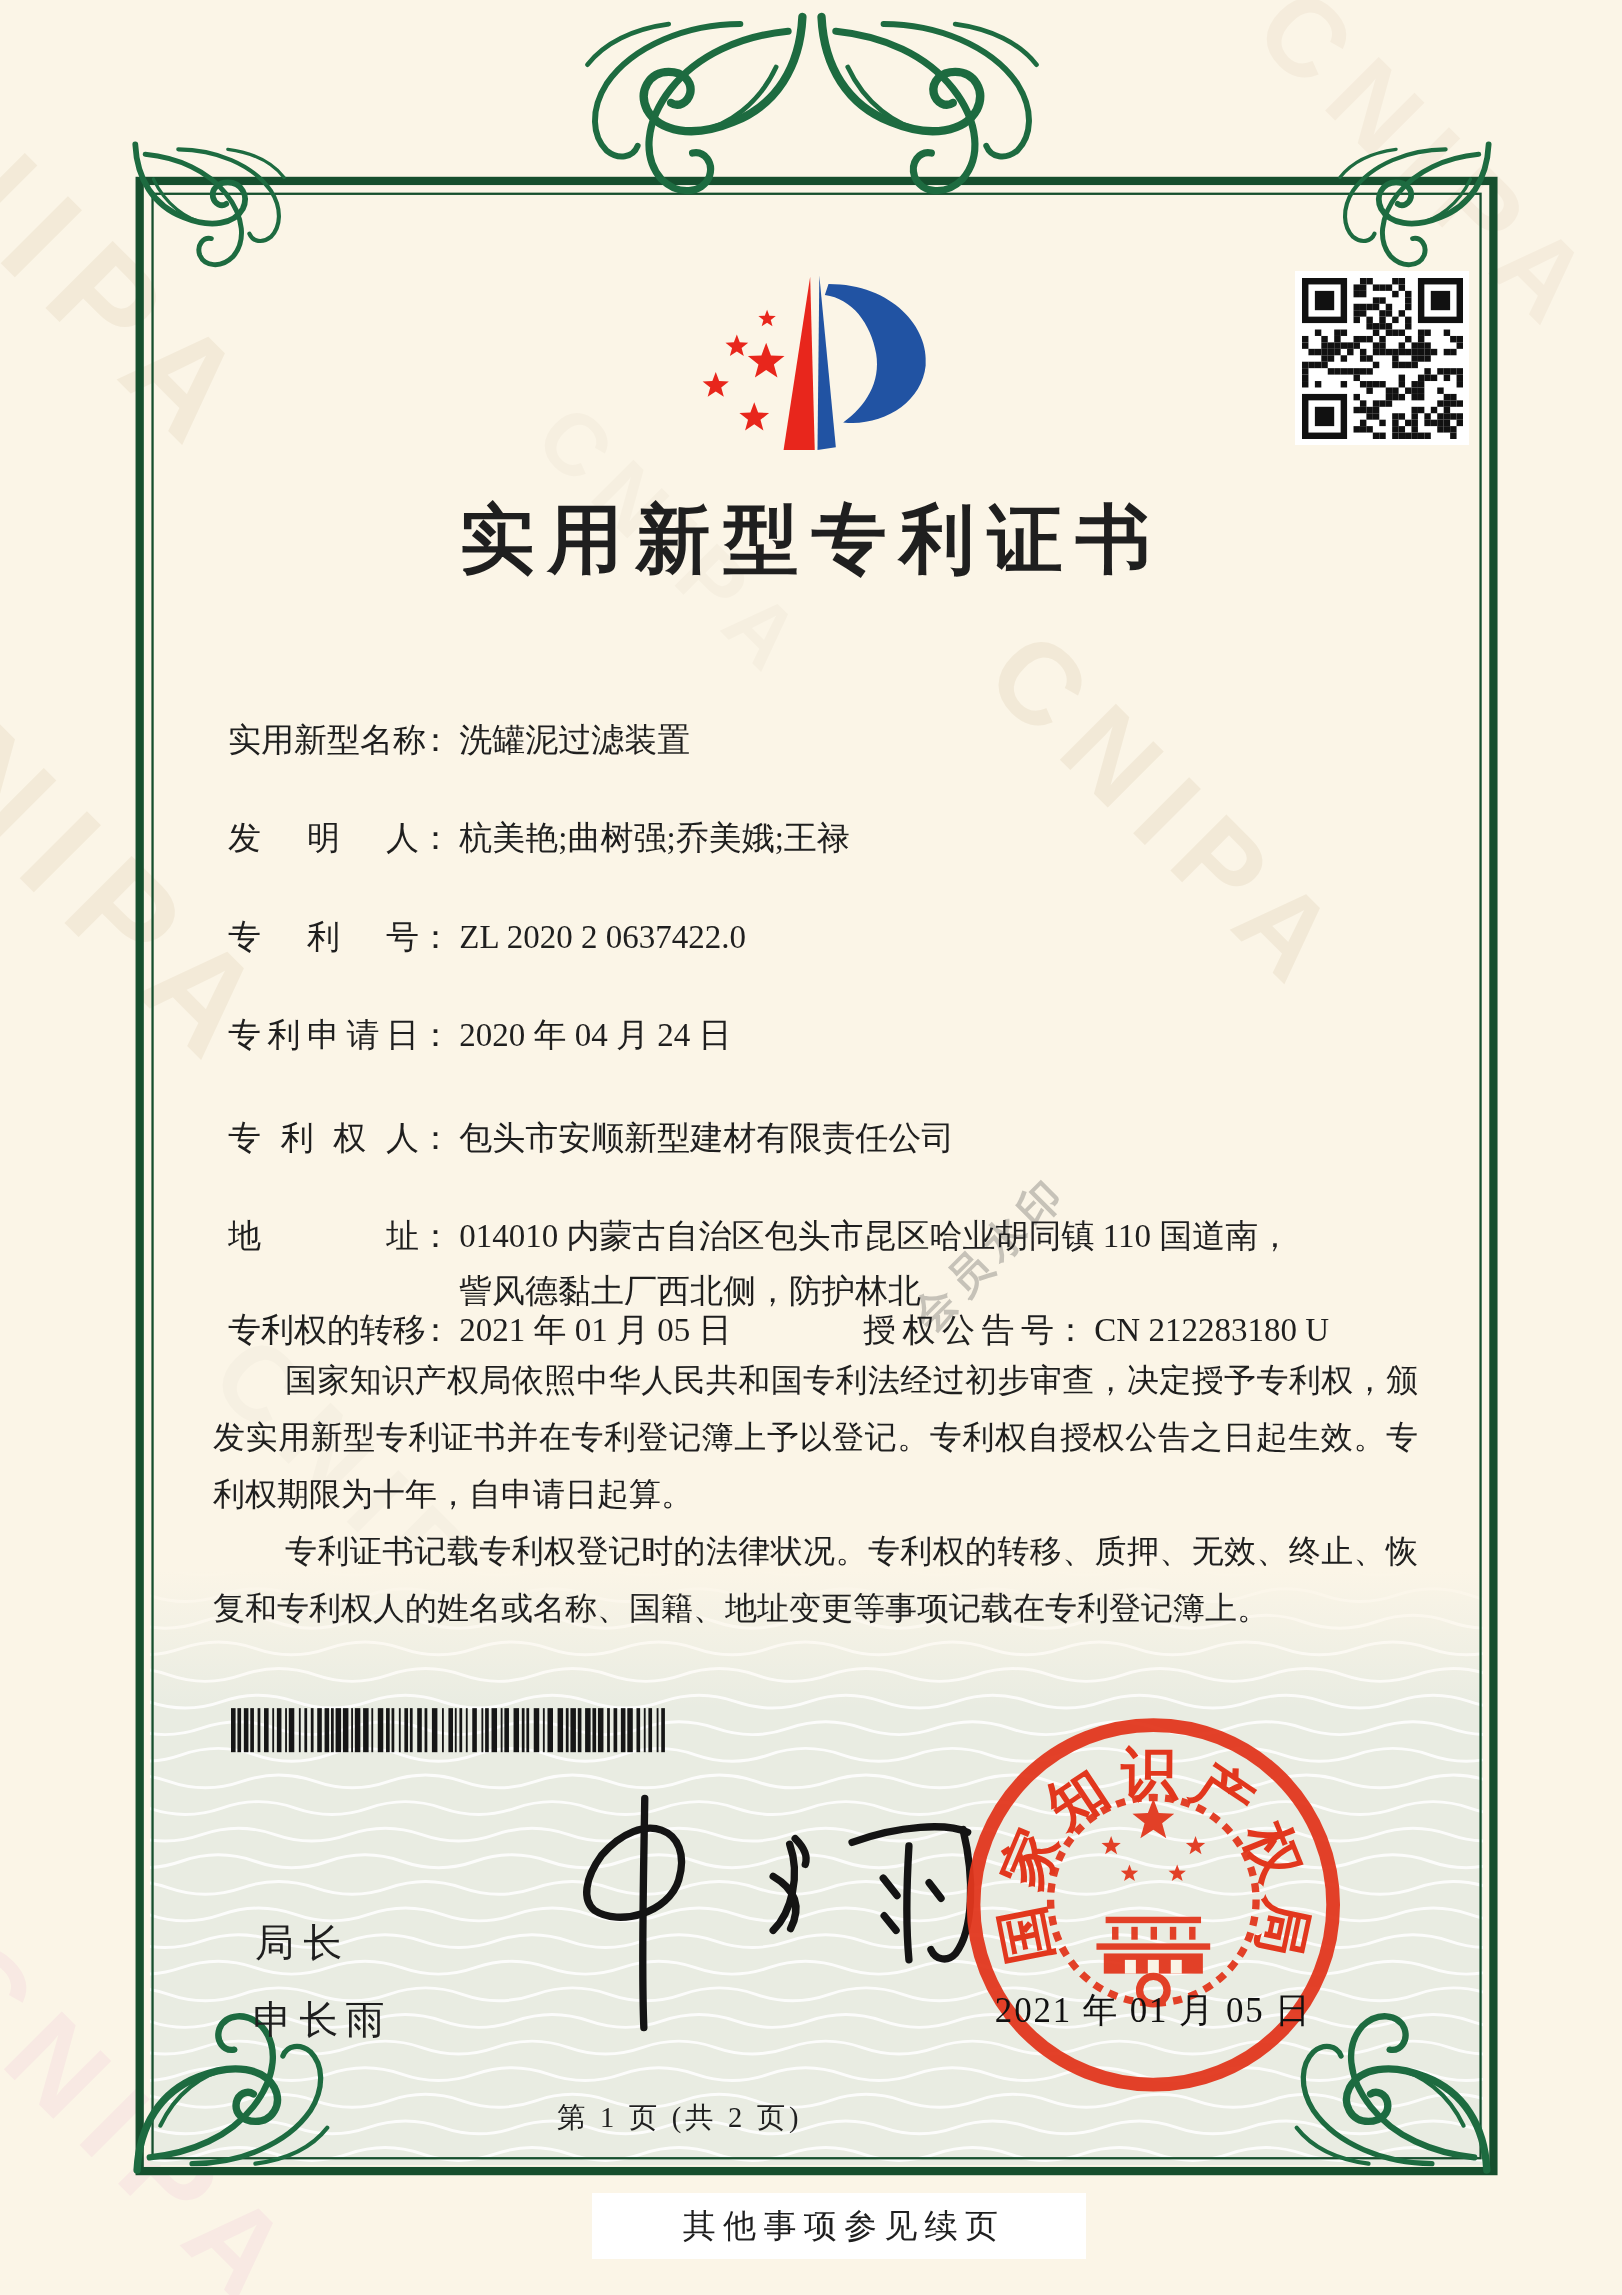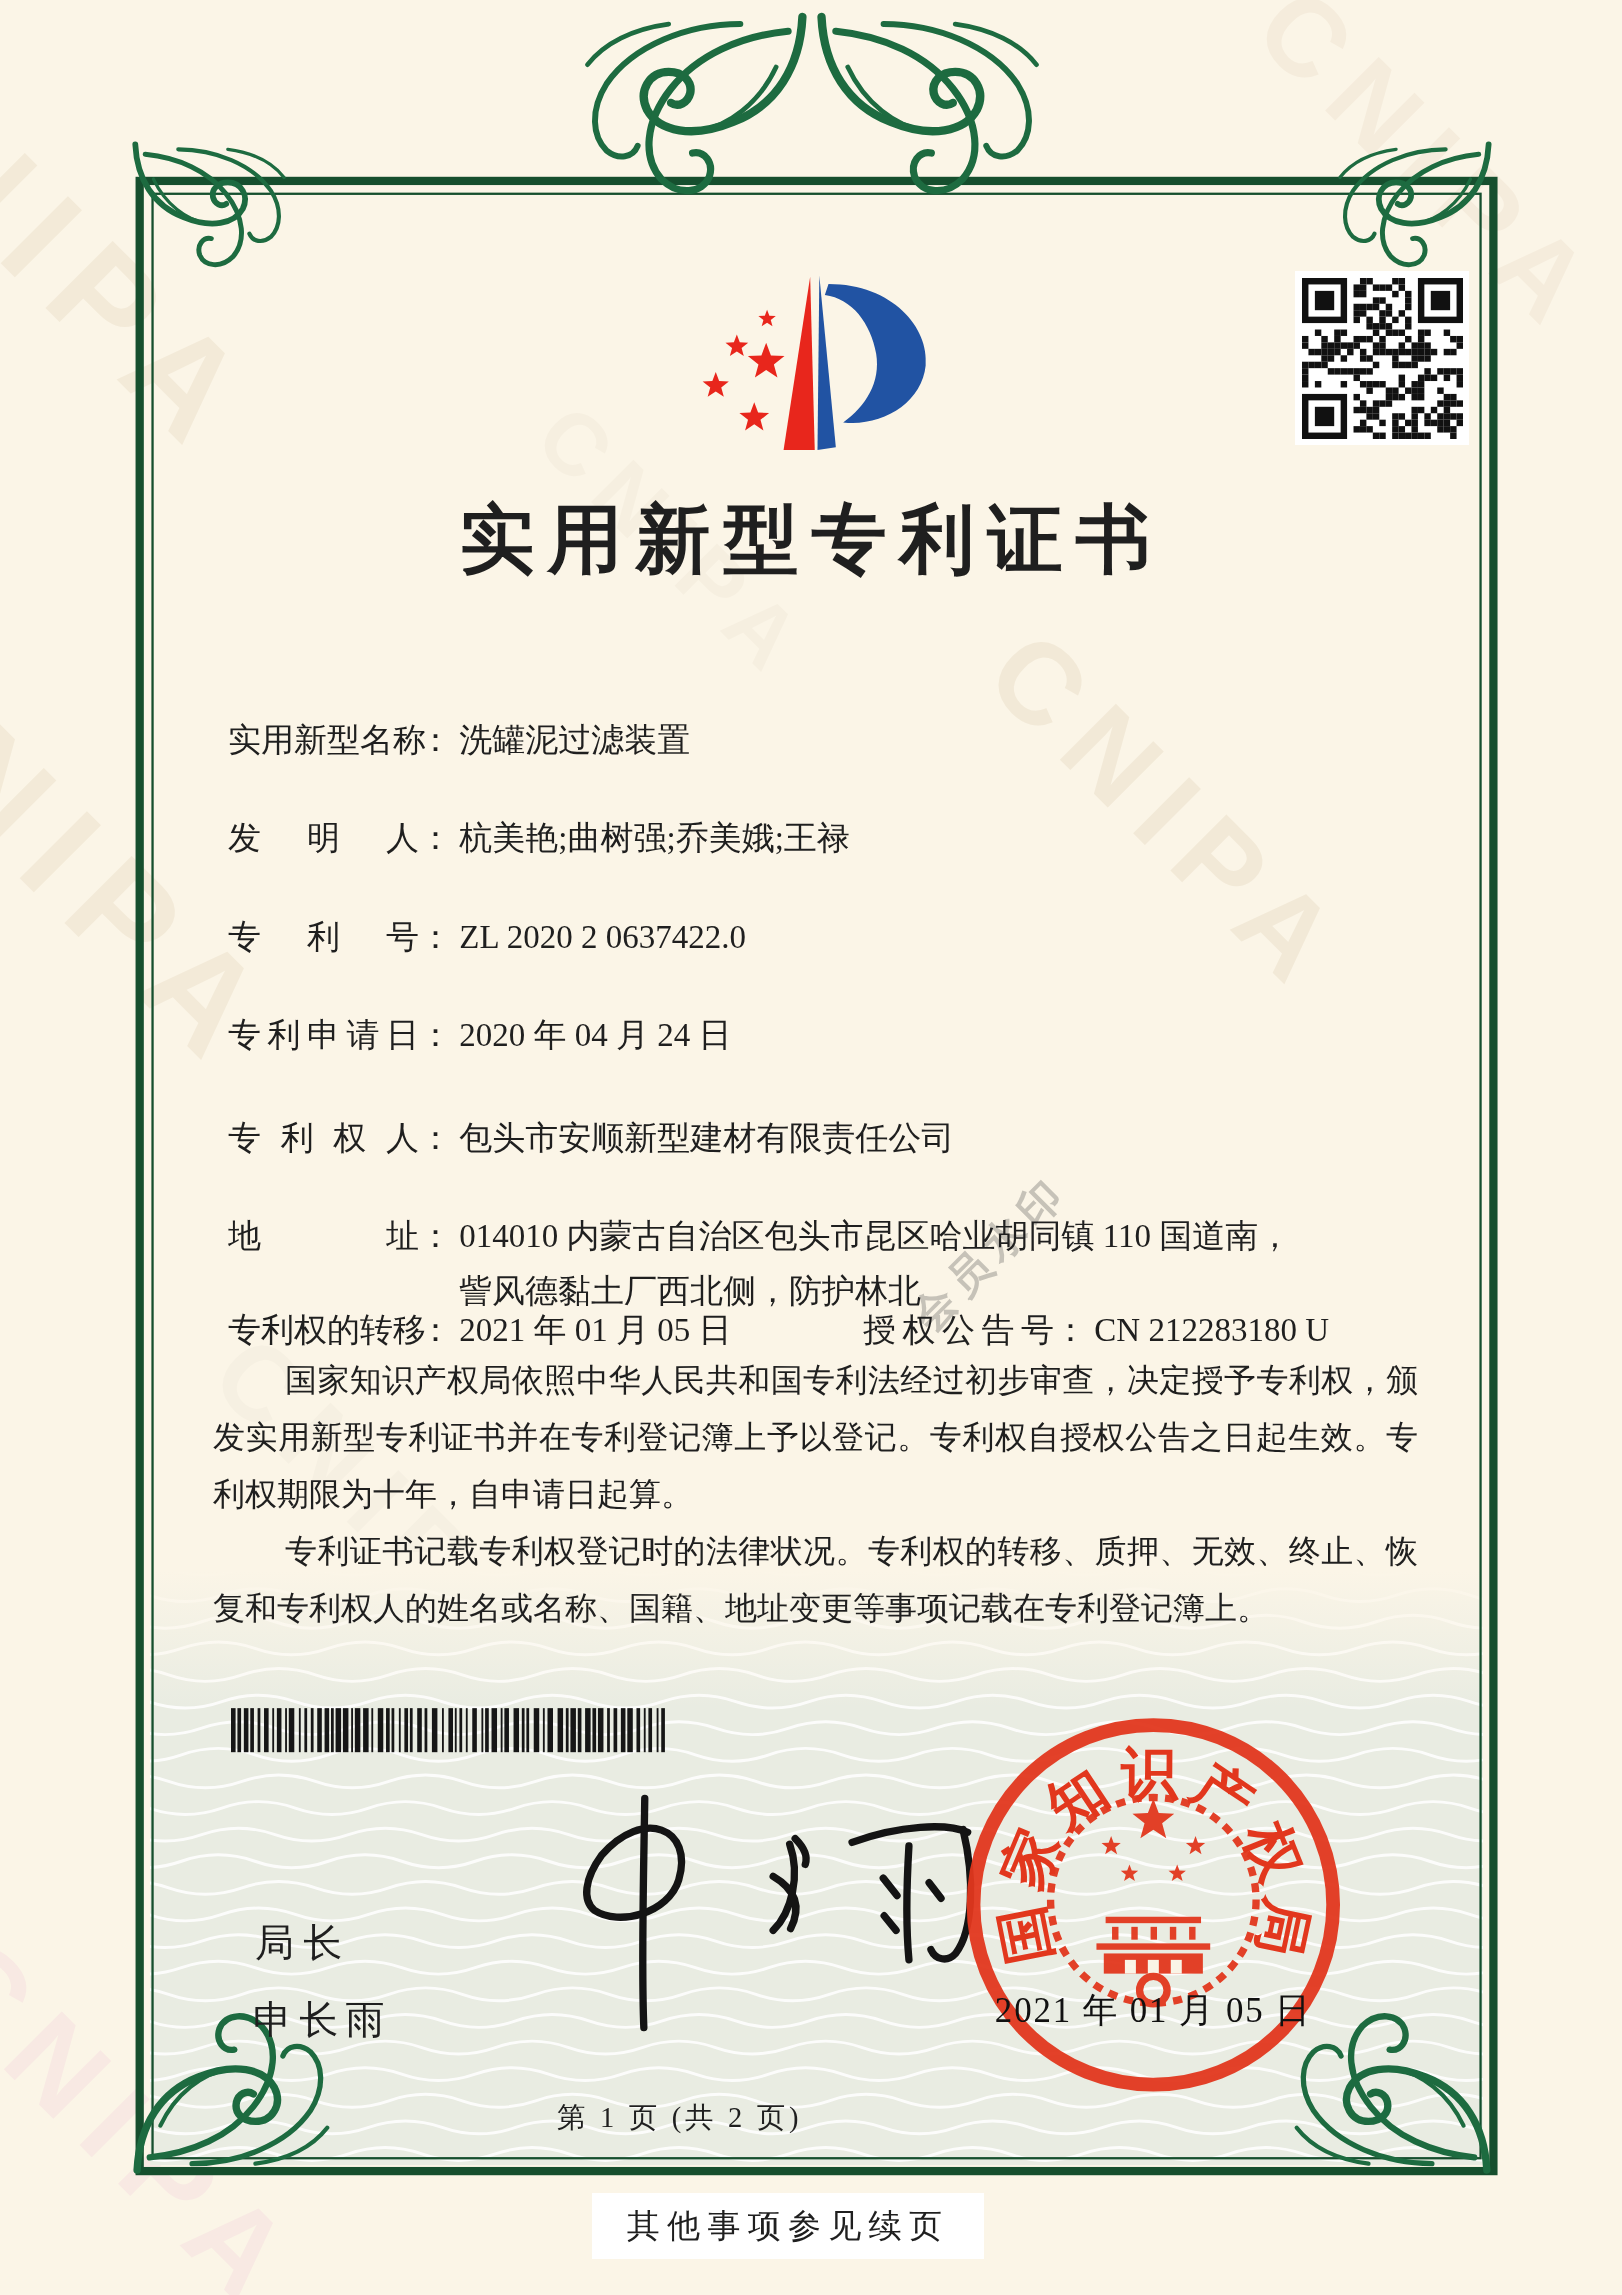--- a/index.html
+++ b/index.html
@@ -21,22 +21,22 @@
   
   #body-text{left:213px;top:1352px;width:1205px;font-size:32px;line-height:57px;text-align:justify;}
   #body-text p{margin:0;text-indent:72px;}
   
   #director-title{left:255px;top:1916px;font-size:39px;letter-spacing:9.2px;font-weight:500;
       font-family:"Liberation Sans","DejaVu Sans",sans-serif;}
   #director-name{left:253px;top:1993px;font-size:39px;letter-spacing:7.3px;font-weight:500;
       font-family:Liberation Mono, monospace;}
   
   #page-footer{left:136px;top:2099px;width:1087px;text-align:center;font-size:28.5px;letter-spacing:3.7px;}
-  #cont-box{left:592px;top:2193px;width:392px;height:66px;background:#ffffff;
-            display:flex;align-items:center;justify-content:center;}
+  #cont-box{left:592px;top:2193px;width:484px;height:66px;background:#ffffff;
+            display:flex;align-items:center;justify-content:center;padding-left:10px;}
   #cont-text{font-size:33px;letter-spacing:7.3px;}
   
   #waveband{left:150px;top:1552px;width:1333px;height:613px;overflow:hidden;}
   #wavefade{left:150px;top:1552px;width:1333px;height:156px;
             background:linear-gradient(180deg,#fbf5e7 12%,rgba(251,245,231,0) 100%);}
   
   #qrbox{left:1295px;top:271px;width:174px;height:174px;background:#ffffff;}
   #qr{position:absolute;left:7.3px;top:7.3px;}
 </style>
 </head>

